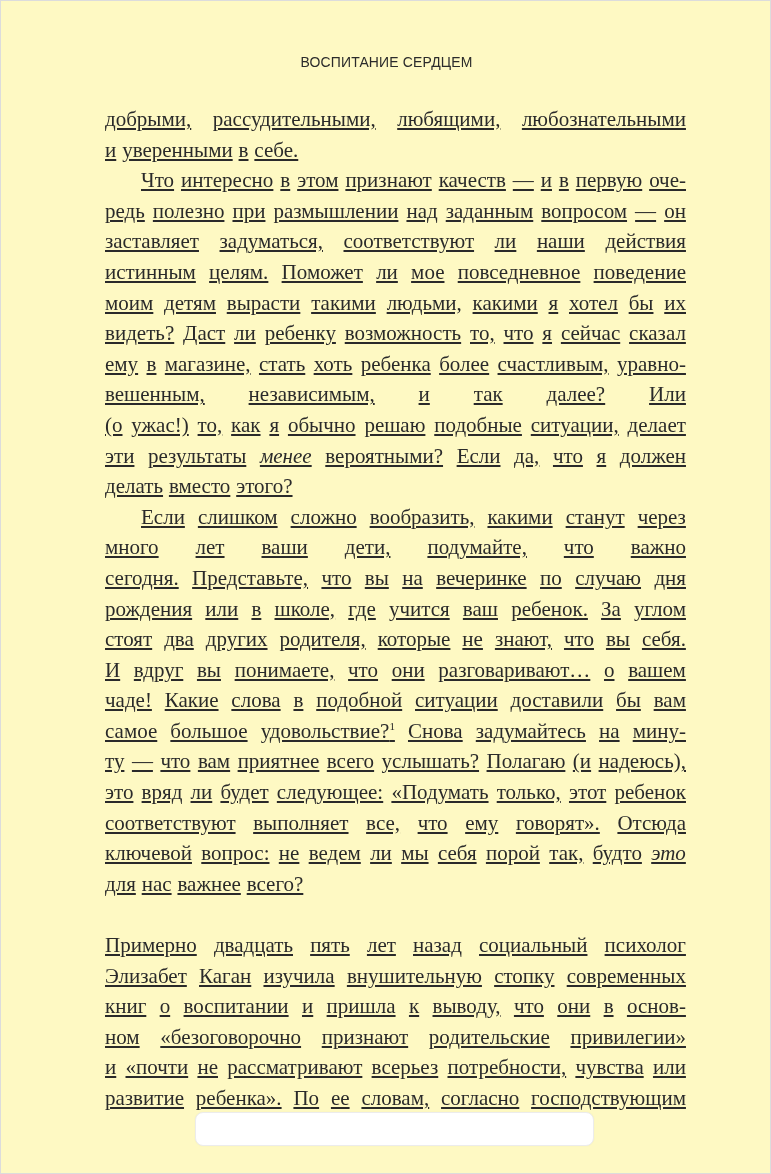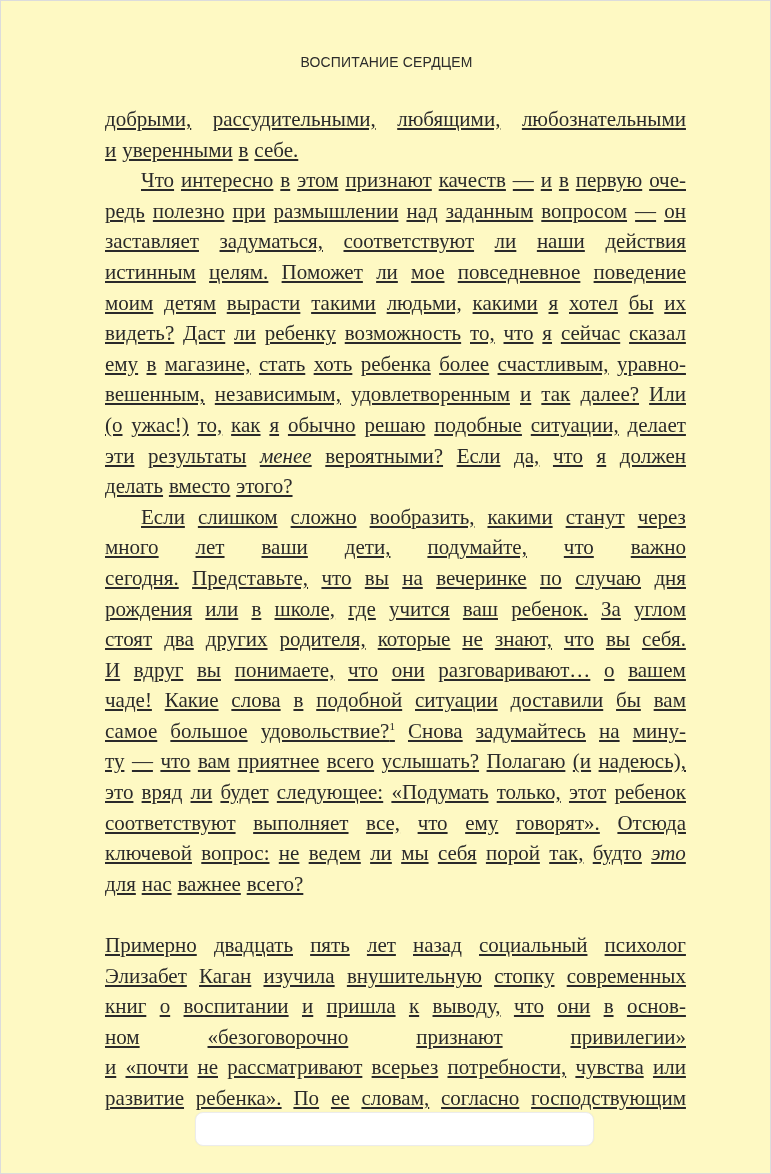--- a/index.html
+++ b/index.html
@@ -130,21 +130,20 @@
           <span class="w">стать</span>
           <span class="w">хоть</span>
           <span class="w">ребенка</span>
           <span class="w">более</span>
           <span class="w">счастливым,</span>
           <span class="w">уравно-</span>
         </div>
         <div class="line j">
           <span class="w">вешенным,</span>
           <span class="w">независимым,</span>
-          <span class="w">удовлетворенным</span>
           <span class="w">и</span>
           <span class="w">так</span>
           <span class="w">далее?</span>
           <span class="w">Или</span>
         </div>
         <div class="line j">
           <span class="w">(о</span>
           <span class="w">ужас!)</span>
           <span class="w">то,</span>
           <span class="w">как</span>
@@ -338,20 +337,21 @@
           <span class="w">выводу,</span>
           <span class="w">что</span>
           <span class="w">они</span>
           <span class="w">в</span>
           <span class="w">основ-</span>
         </div>
         <div class="line j">
           <span class="w">ном</span>
           <span class="w">«безоговорочно</span>
           <span class="w">признают</span>
+          <span class="w">родительские</span>
           <span class="w">привилегии»</span>
         </div>
         <div class="line j">
           <span class="w">и</span>
           <span class="w">«почти</span>
           <span class="w">не</span>
           <span class="w">рассматривают</span>
           <span class="w">всерьез</span>
           <span class="w">потребности,</span>
           <span class="w">чувства</span>

